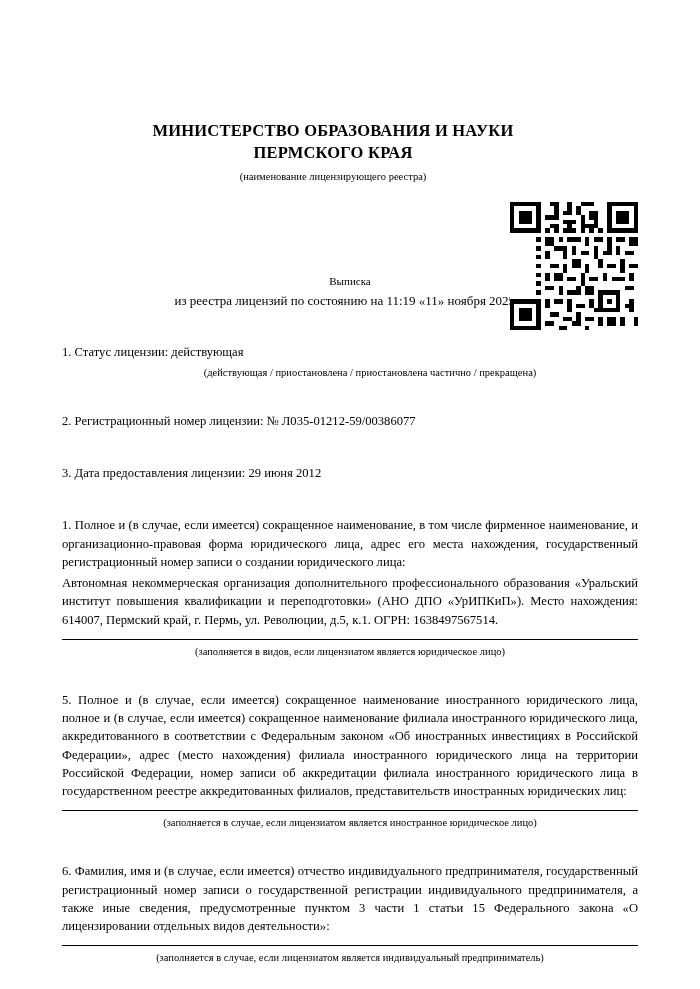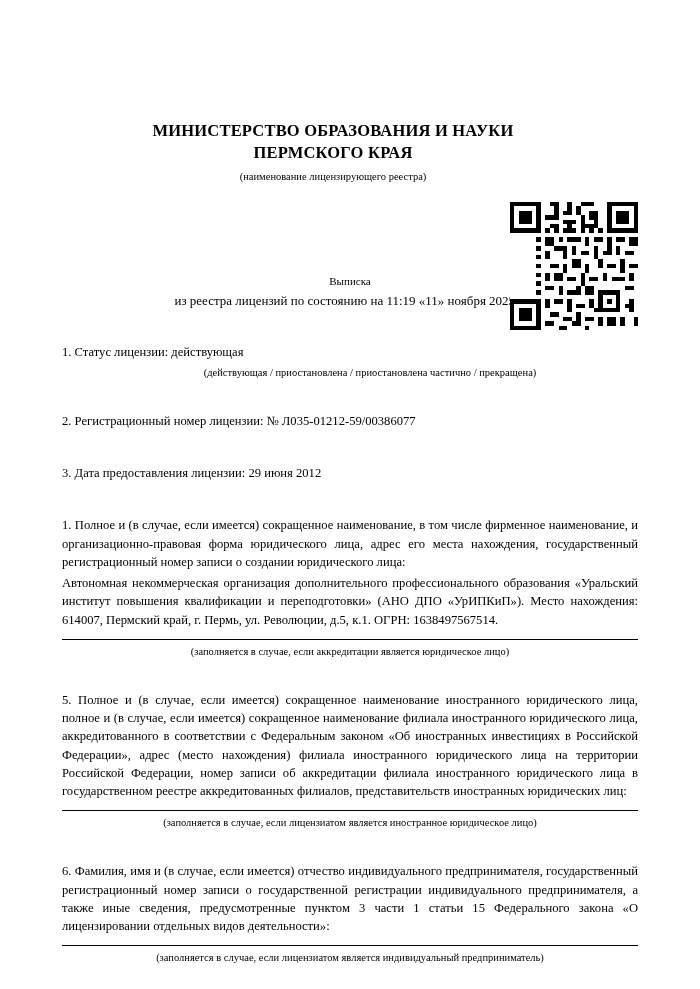--- a/index.html
+++ b/index.html
@@ -222,21 +222,21 @@
   <div class="item">1. Статус лицензии: действующая</div>
   <div class="note indent">(действующая / приостановлена / приостановлена частично / прекращена)</div>
 
   <div class="item">2. Регистрационный номер лицензии: № Л035-01212-59/00386077</div>
 
   <div class="item">3. Дата предоставления лицензии: 29 июня 2012</div>
 
   <div class="item">1. Полное и (в случае, если имеется) сокращенное наименование, в том числе фирменное наименование, и организационно-правовая форма юридического лица, адрес его места нахождения, государственный регистрационный номер записи о создании юридического лица:</div>
   <div class="body-block">Автономная некоммерческая организация дополнительного профессионального образования «Уральский институт повышения квалификации и переподготовки» (АНО ДПО «УрИПКиП»). Место нахождения: 614007, Пермский край, г. Пермь, ул. Революции, д.5, к.1. ОГРН: 1638497567514.</div>
   <hr class="rule">
-  <div class="note">(заполняется в случае, если аккредитации является юридическое лицо)</div>
+  <div class="note">(заполняется в видов, если лицензиатом является юридическое лицо)</div>
 
   <div class="item">5. Полное и (в случае, если имеется) сокращенное наименование иностранного юридического лица, полное и (в случае, если имеется) сокращенное наименование филиала иностранного юридического лица, аккредитованного в соответствии с Федеральным законом «Об иностранных инвестициях в Российской Федерации», адрес (место нахождения) филиала иностранного юридического лица на территории Российской Федерации, номер записи об аккредитации филиала иностранного юридического лица в государственном реестре аккредитованных филиалов, представительств иностранных юридических лиц:</div>
   <hr class="rule">
   <div class="note">(заполняется в случае, если лицензиатом является иностранное юридическое лицо)</div>
 
   <div class="item">6. Фамилия, имя и (в случае, если имеется) отчество индивидуального предпринимателя, государственный регистрационный номер записи о государственной регистрации индивидуального предпринимателя, а также иные сведения, предусмотренные пунктом 3 части 1 статьи 15 Федерального закона «О лицензировании отдельных видов деятельности»:</div>
   <hr class="rule">
   <div class="note">(заполняется в случае, если лицензиатом является индивидуальный предприниматель)</div>
 
   <div class="item">7. Идентификационный номер налогоплательщика: 5904988880</div>

